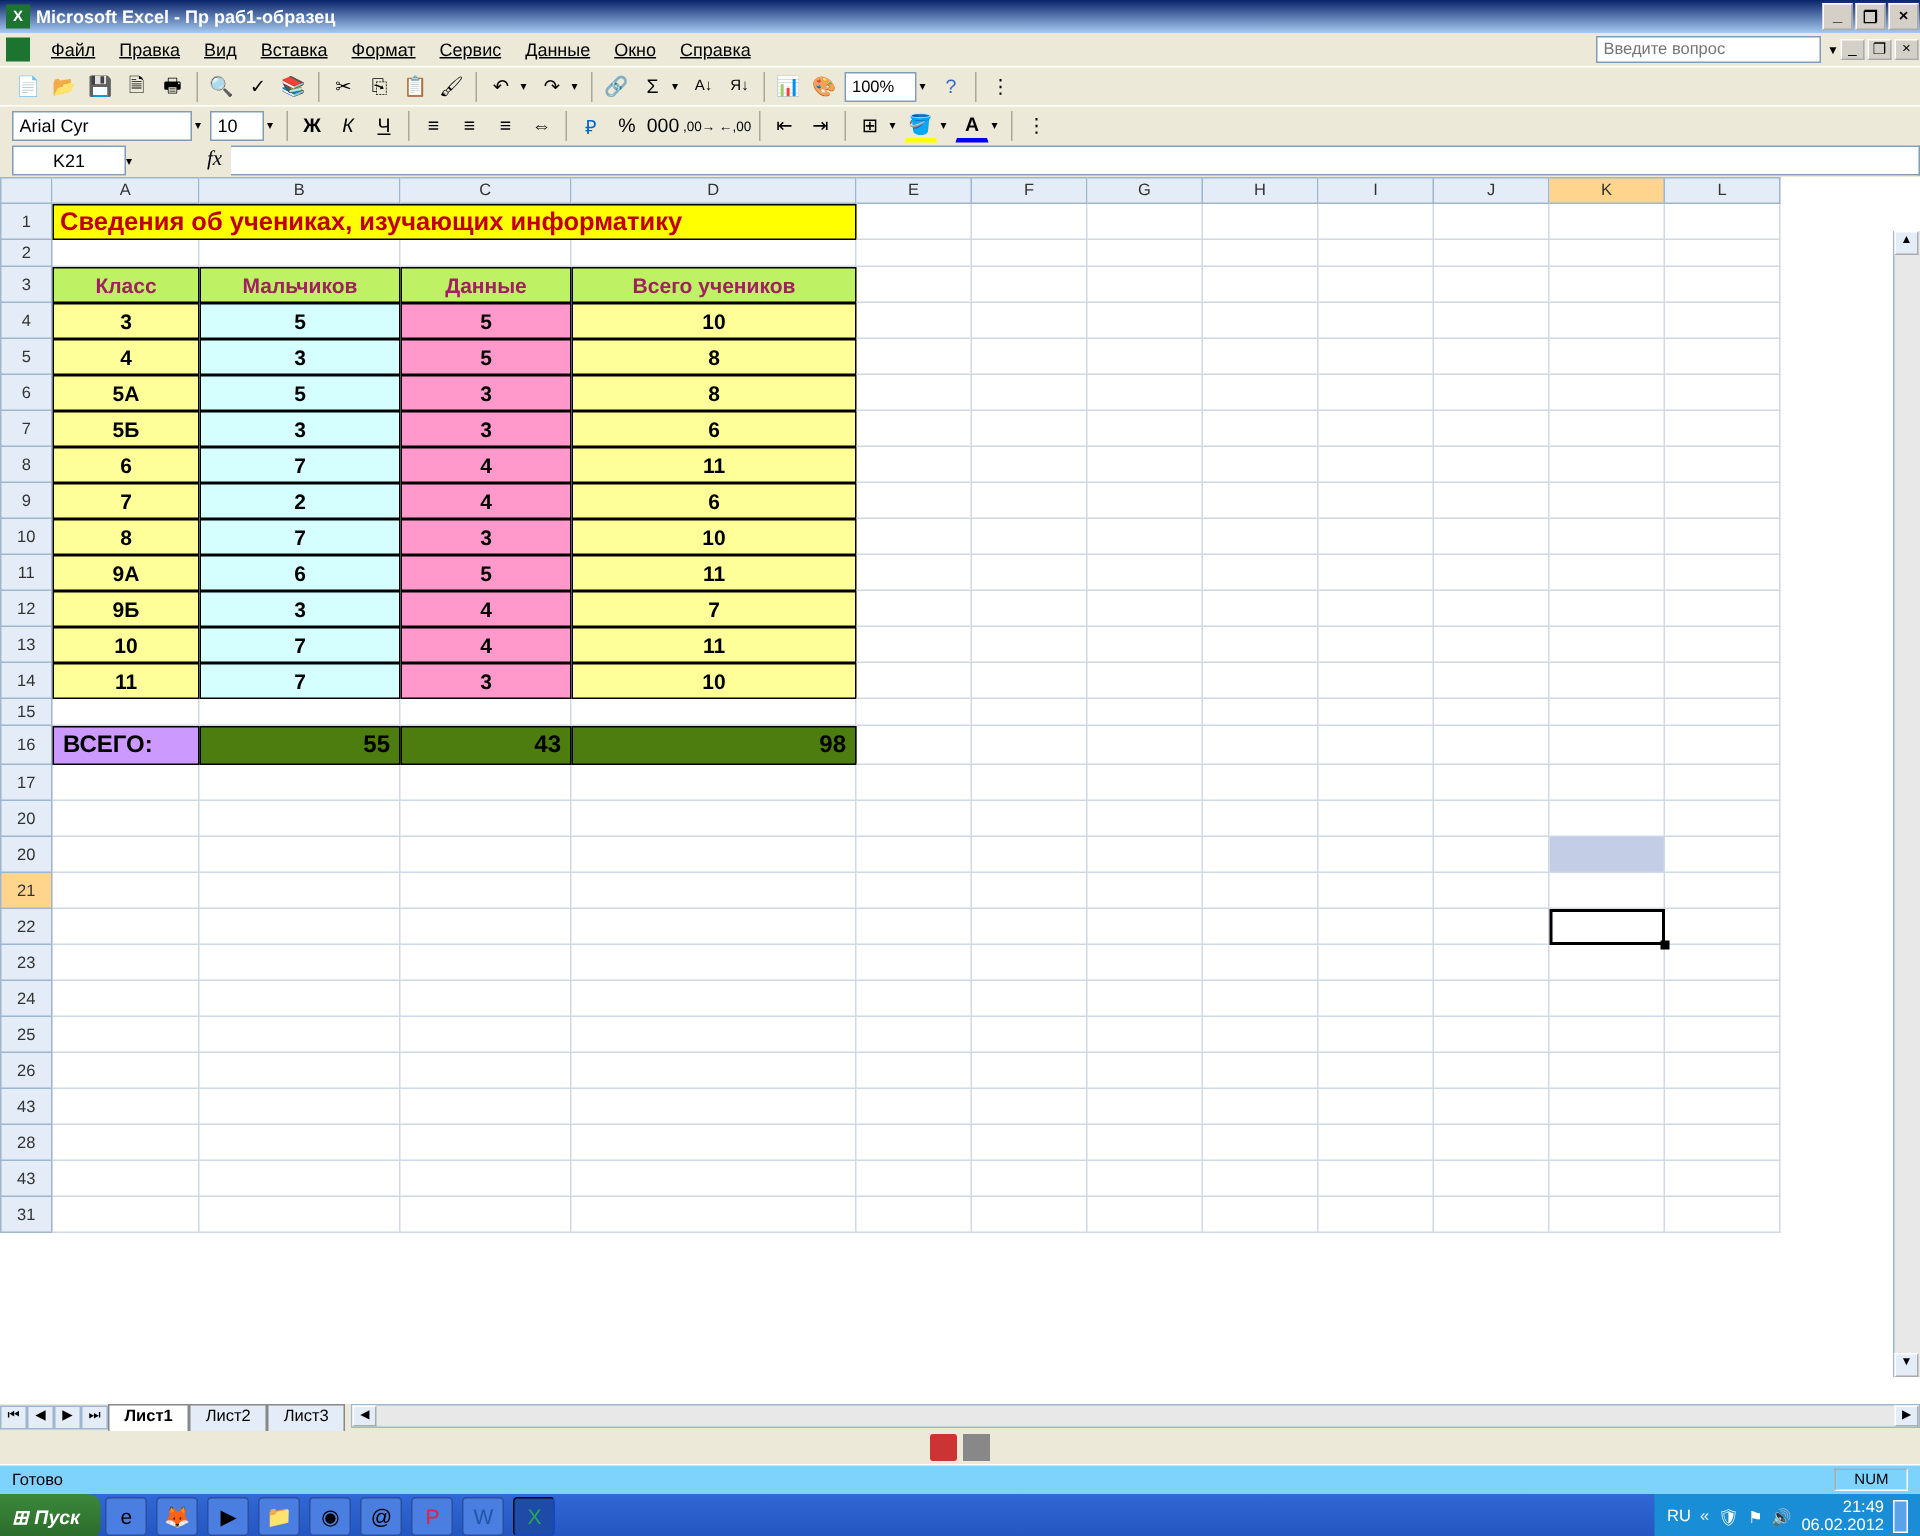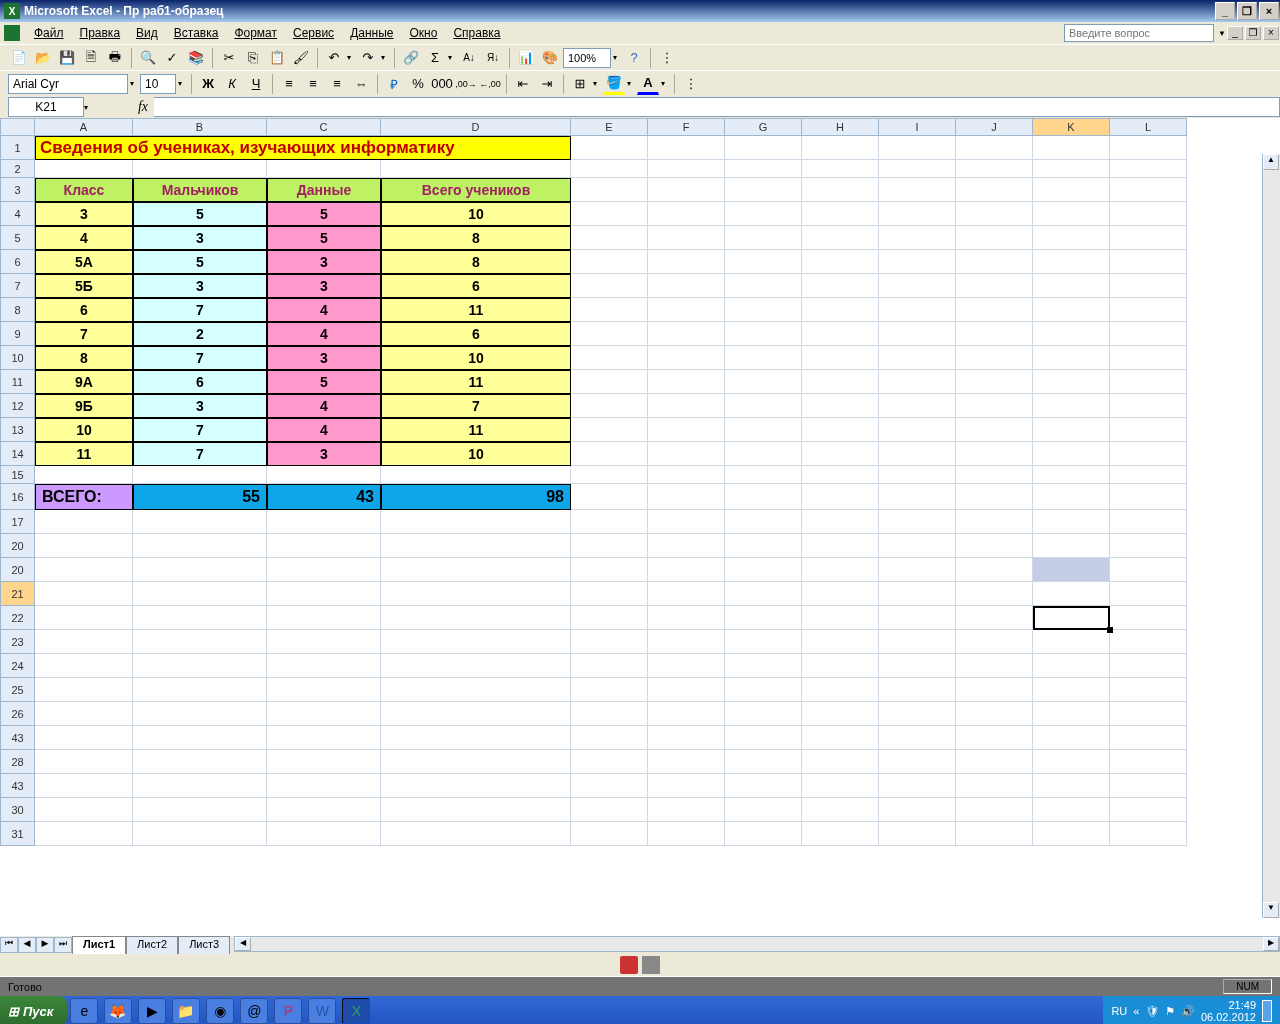--- a/index.html
+++ b/index.html
@@ -52,41 +52,41 @@
 .cell { border-right: 1px solid #d0d7e5; border-bottom: 1px solid #d0d7e5; display: flex; align-items: center; padding: 0 4px; font-size: 13px; }
 
 
 .title-cell { background: #ffff00; color: #c00000; font-weight: bold; font-size: 17px; justify-content: flex-start; border: 1px solid #000; }
 .hdr-cell { background: #bef264; color: #a02060; font-weight: bold; font-size: 14px; justify-content: center; border: 1px solid #000; }
 .dat { font-weight: bold; font-size: 14px; justify-content: center; border: 1px solid #000; }
 .yel { background: #ffff99; }
 .cyan { background: #d5ffff; }
 .pink { background: #ff99cc; }
 .totlab { background: #cc99ff; font-weight: bold; font-size: 16px; justify-content: flex-start; border: 1px solid #000; padding-left: 6px; }
-.totval { background: #0ea5e9; font-weight: bold; font-size: 16px; justify-content: flex-end; border: 1px solid #000; padding-right: 6px; }
+.totval { background: #4d7c0f; font-weight: bold; font-size: 16px; justify-content: flex-end; border: 1px solid #000; padding-right: 6px; }
 
 
 .active-cell-outline { position: absolute; border: 2px solid #000; pointer-events: none; }
 .active-cell-handle { position: absolute; width: 6px; height: 6px; background: #000; }
 .sel-shade { background: #c3cde6 !important; }
 
 
 .hscroll-row { height: 18px; display: flex; background: #ece9d8; }
 .tab-nav { display: flex; align-items: center; }
 .tab-nav-btn { width: 18px; height: 16px; border: 1px solid #9eb6ce; background: #e4ecf7; font-size: 9px; text-align: center; cursor: pointer; }
 .sheet-tab { padding: 1px 10px; border: 1px solid #888; background: #fff; font-size: 11px; cursor: pointer; border-bottom: none; }
 .sheet-tab.active { background: #fff; font-weight: bold; }
 .sheet-tab.inactive { background: #e4ecf7; }
 .hscroll { flex: 1; height: 16px; background: #e8e8e8; border: 1px solid #9eb6ce; margin-left: 4px; position: relative; }
 .hscroll .sbtn { width: 16px; height: 14px; background: #e4ecf7; border: 1px outset #fff; position: absolute; top: 0; font-size: 8px; text-align: center; }
 .vscroll { width: 18px; background: #e8e8e8; border-left: 1px solid #9eb6ce; position: absolute; right: 0; top: 18px; bottom: 18px; }
 .vscroll .sbtn { height: 16px; width: 16px; background: #e4ecf7; border: 1px outset #fff; position: absolute; left: 0; font-size: 8px; text-align: center; }
 
 
-.statusbar { height: 20px; background: #737373; display: flex; align-items: center; padding: 0 8px; font-size: 11px; border-top: 1px solid #fff; gap: 28px; }
+.statusbar { height: 20px; background: #7dd3fc; display: flex; align-items: center; padding: 0 8px; font-size: 11px; border-top: 1px solid #fff; gap: 28px; }
 .statusbar .spacer { flex: 1; }
 .statusbar .panel { border: 1px inset #fff; padding: 1px 12px; margin-left: 4px; font-size: 10px; }
 
 
 .below { height: 22px; background: #ece9d8; display: flex; align-items: center; justify-content: center; gap: 4px; }
 .below .mini { width: 18px; height: 18px; }
 
 
 .taskbar { height: 30px; background: linear-gradient(#3168d5, #2355c0); display: flex; align-items: center; }
 .startbtn { height: 30px; background: linear-gradient(#3c873c, #2b6b2b); color: #fff; font-weight: bold; font-style: italic; padding: 0 14px 0 8px; display: flex; align-items: center; border-radius: 0 8px 8px 0; font-size: 13px; }
@@ -639,35 +639,20 @@
           <div class="cell wF"></div>
           <div class="cell wG"></div>
           <div class="cell wH"></div>
           <div class="cell wI"></div>
           <div class="cell wJ"></div>
           <div class="cell wK"></div>
           <div class="cell wL"></div>
         </div>
         <div class="row">
           <div class="rh">43</div>
-          <div class="cell wA"></div>
-          <div class="cell wB"></div>
-          <div class="cell wC"></div>
-          <div class="cell wD"></div>
-          <div class="cell wE"></div>
-          <div class="cell wF"></div>
-          <div class="cell wG"></div>
-          <div class="cell wH"></div>
-          <div class="cell wI"></div>
-          <div class="cell wJ"></div>
-          <div class="cell wK"></div>
-          <div class="cell wL"></div>
-        </div>
-        <div class="row">
-          <div class="rh">30</div>
           <div class="cell wA"></div>
           <div class="cell wB"></div>
           <div class="cell wC"></div>
           <div class="cell wD"></div>
           <div class="cell wE"></div>
           <div class="cell wF"></div>
           <div class="cell wG"></div>
           <div class="cell wH"></div>
           <div class="cell wI"></div>
           <div class="cell wJ"></div>

